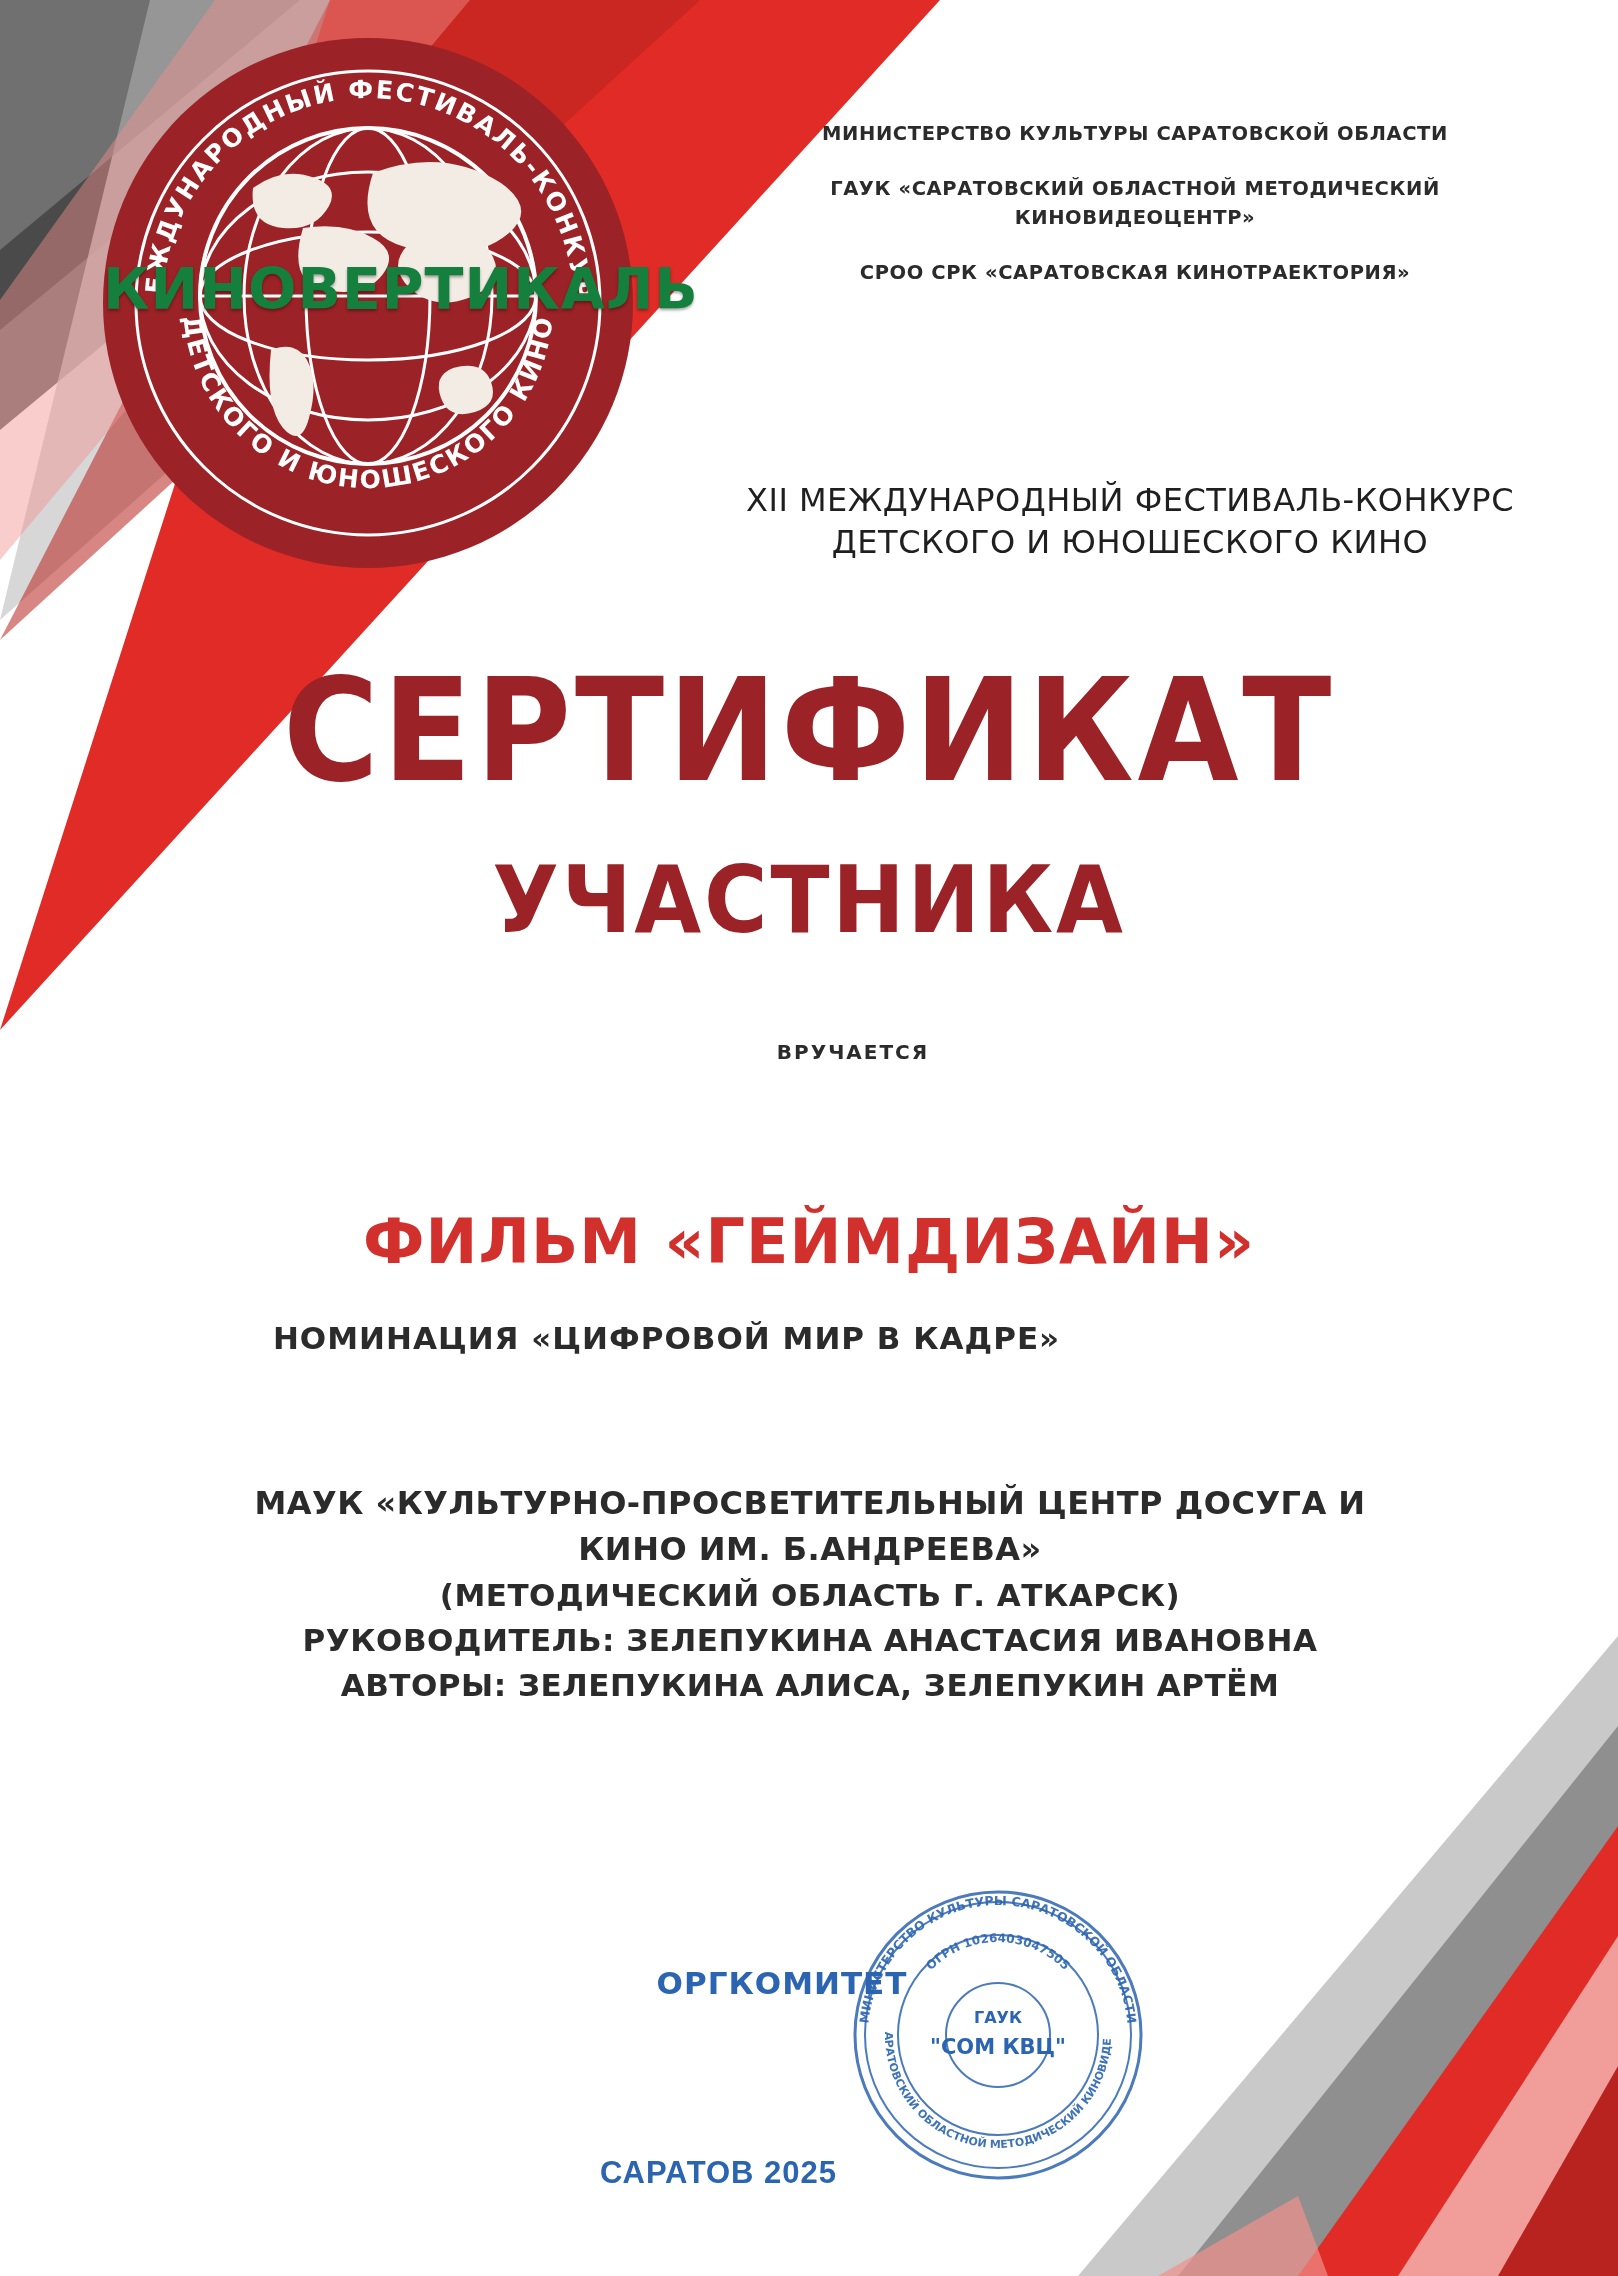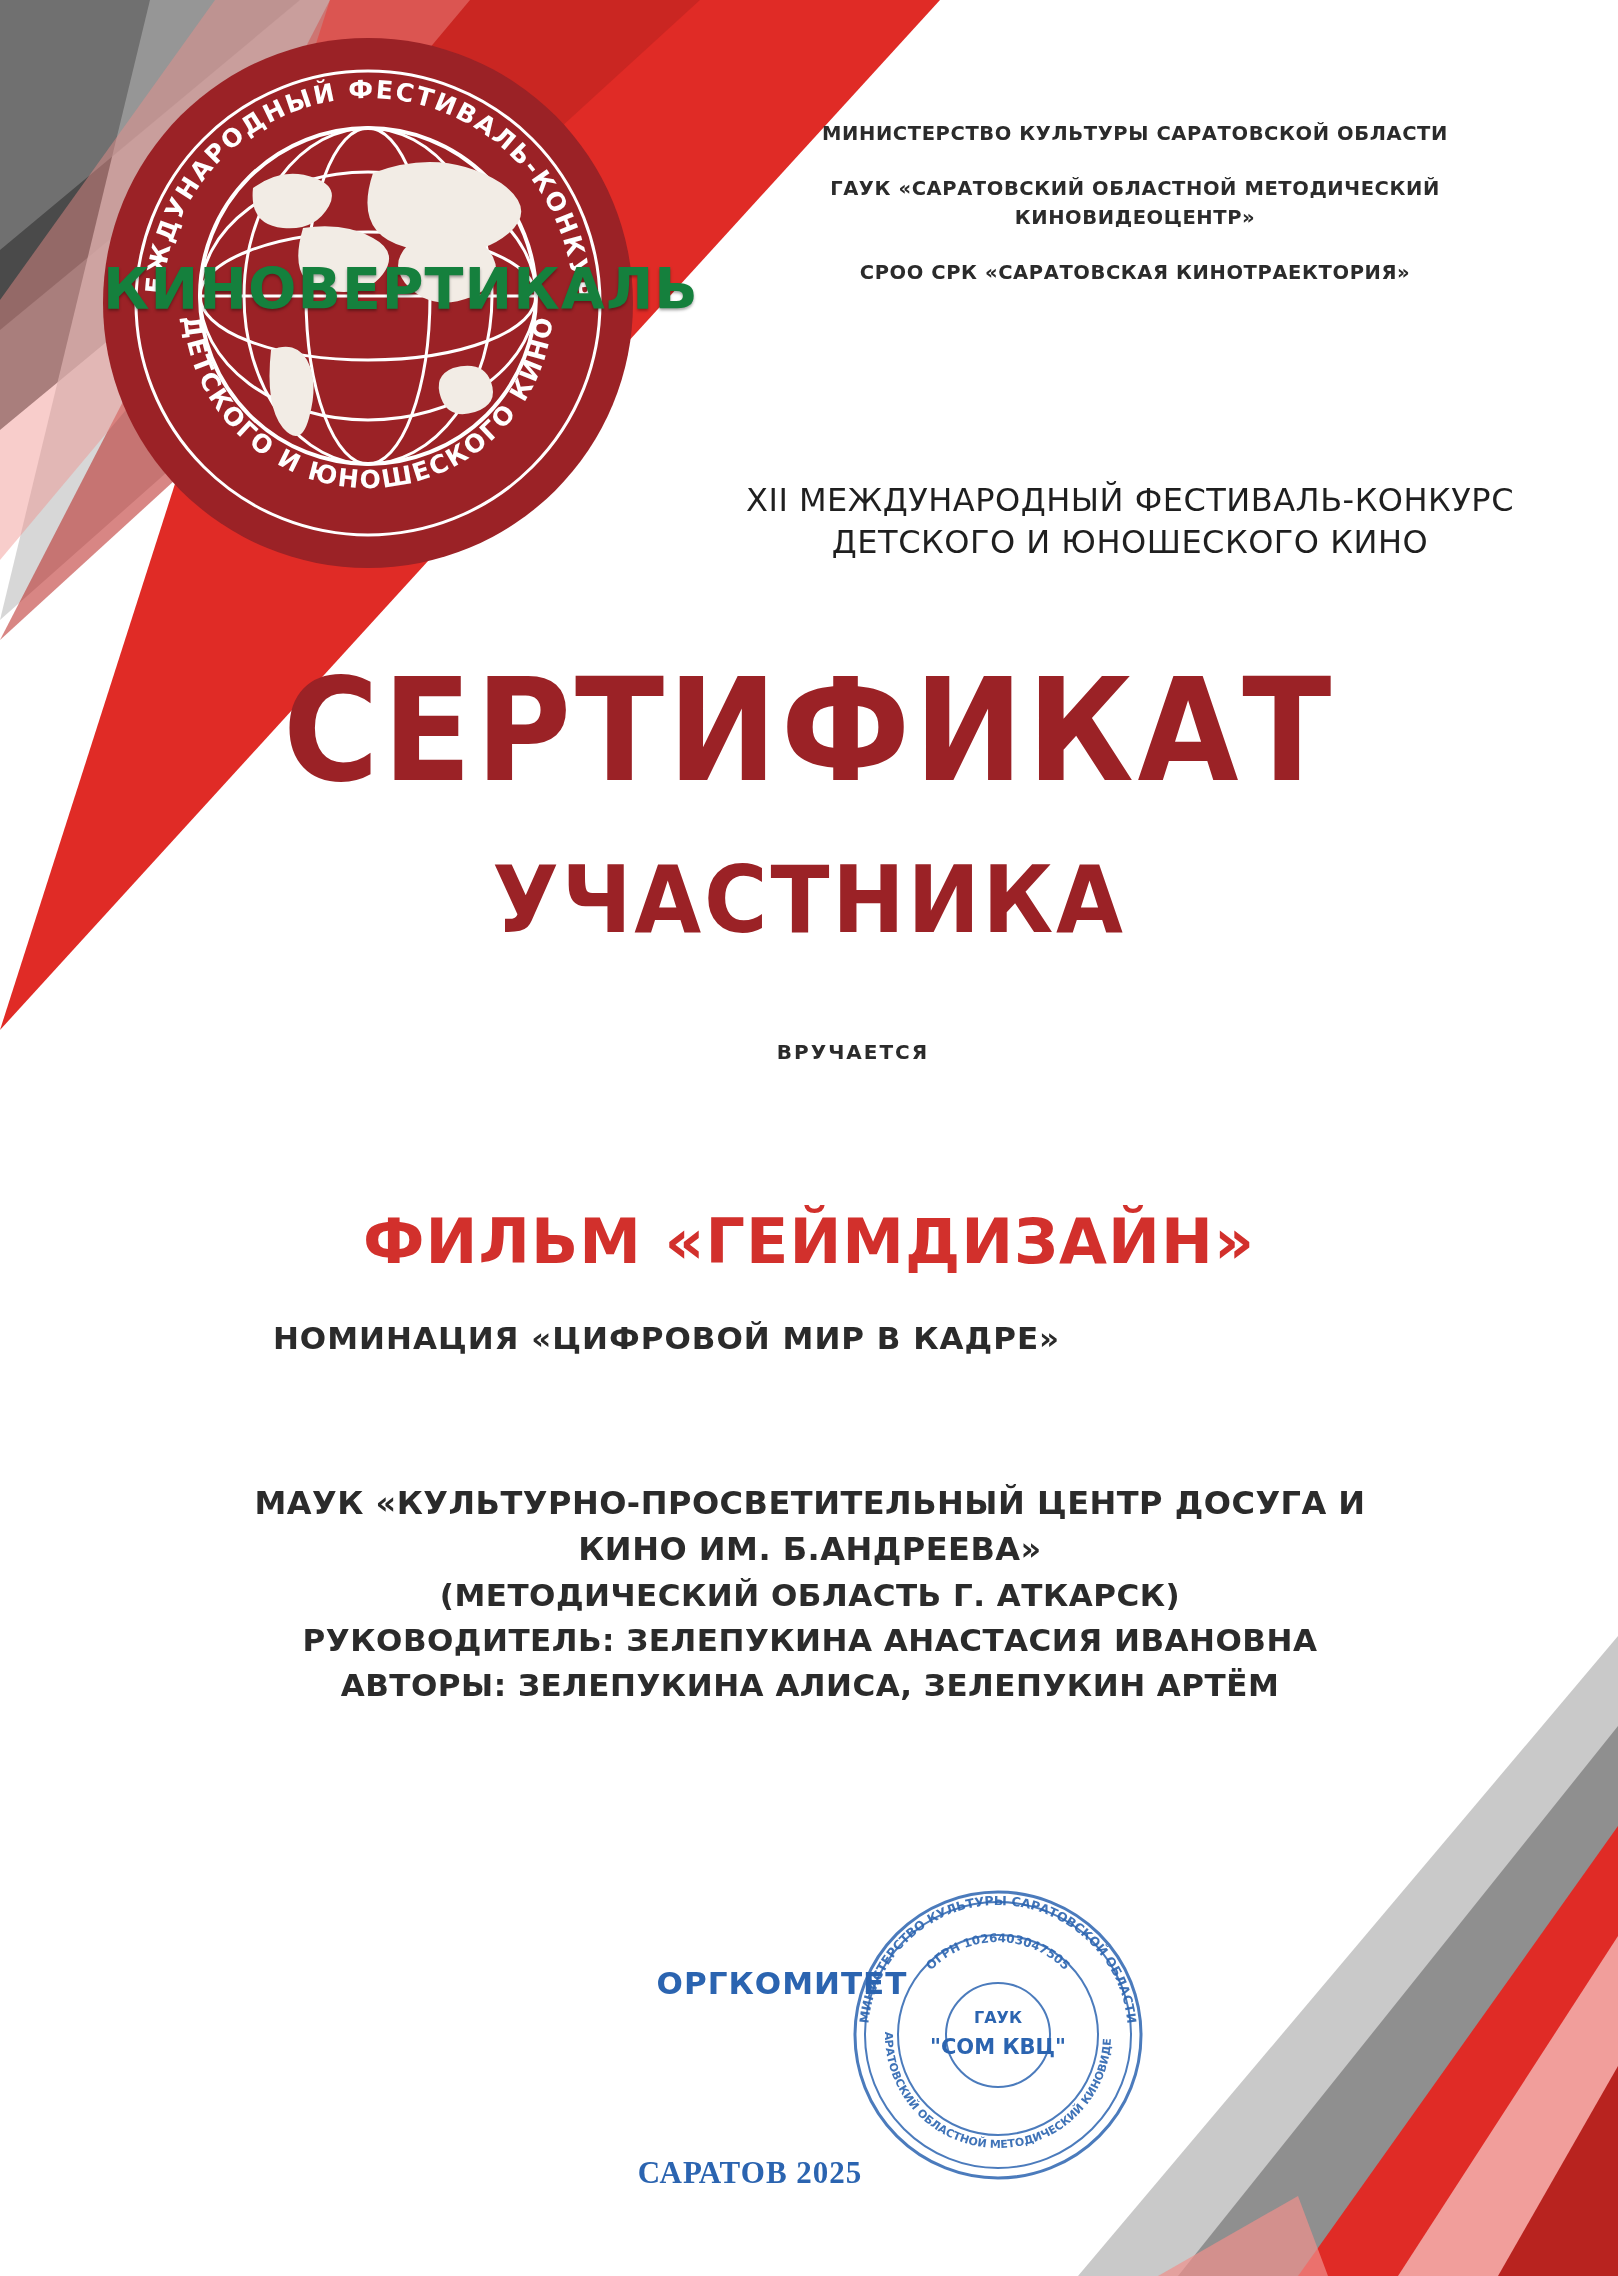--- a/index.html
+++ b/index.html
@@ -177,26 +177,25 @@
     font-weight: bold;
     letter-spacing: 1px;
     color: #2b64b0;
     font-family: "DejaVu Sans", sans-serif;
   }
   .city-year {
     position: absolute;
     left: 600px;
     top: 2155px;
     width: 300px;
-    text-align: center;
     font-size: 31px;
     font-weight: bold;
     letter-spacing: 1px;
     color: #2b64b0;
-    font-family: Liberation Serif, serif;
+    font-family: Liberation Sans, sans-serif;
   }
   .stamp {
     position: absolute;
     left: 843px;
     top: 1880px;
     width: 310px;
     height: 310px;
   }
   .stamp .stamp-center-1,
   .stamp .stamp-center-2 {

